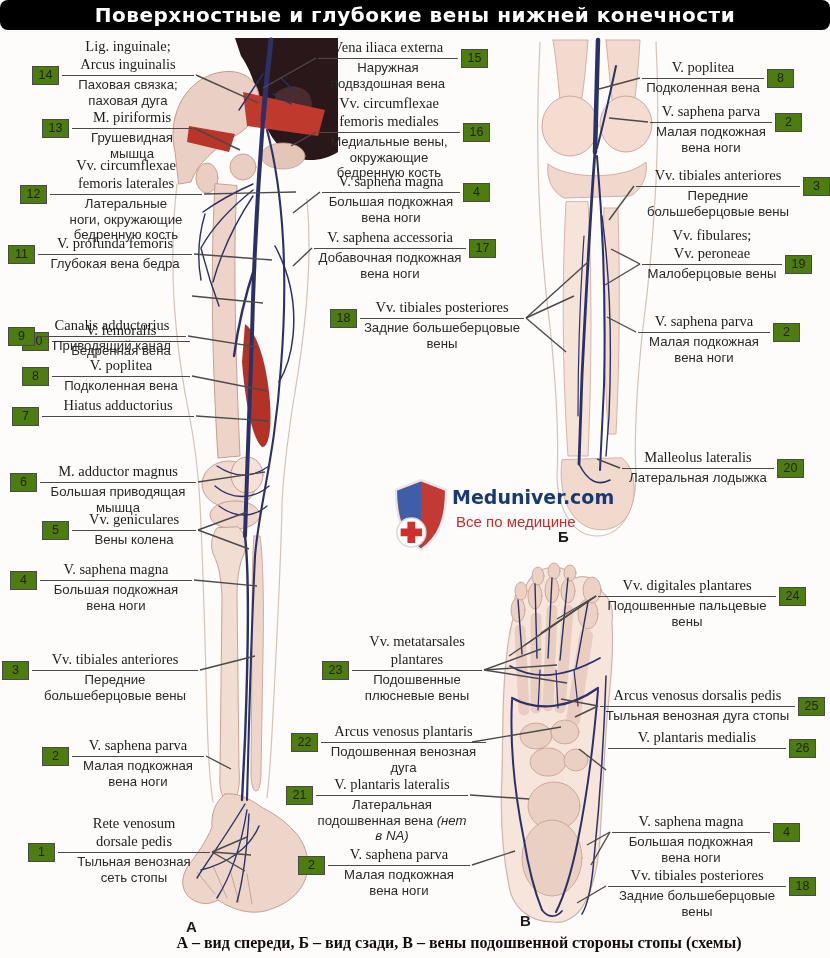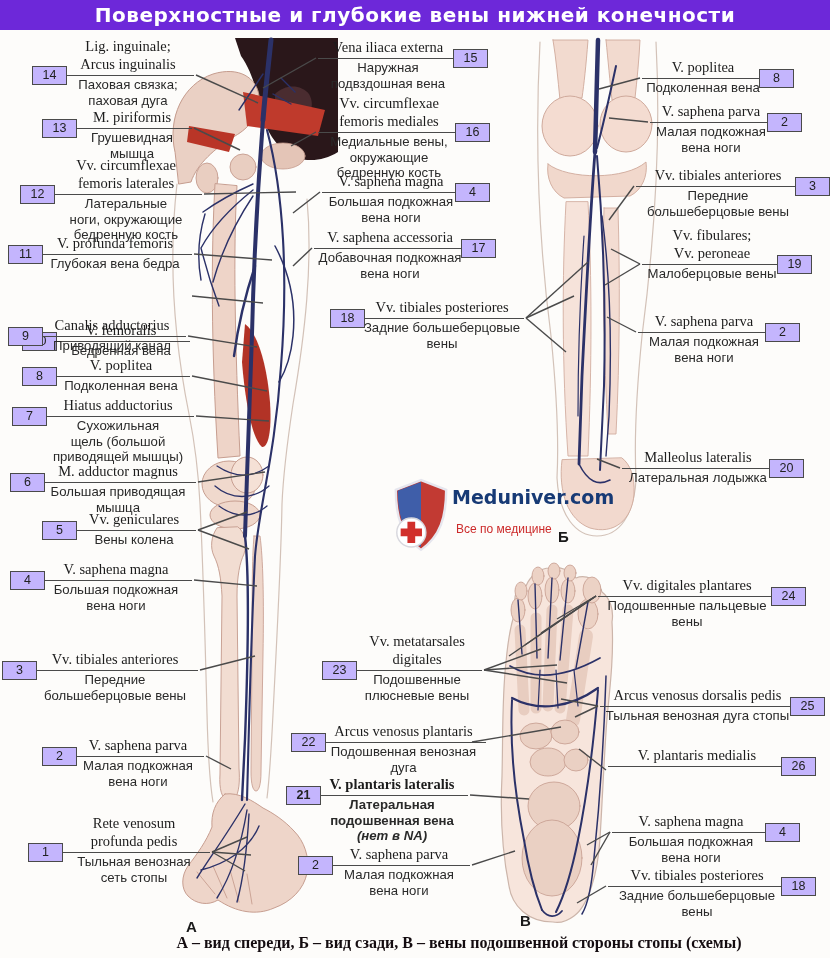--- a/index.html
+++ b/index.html
@@ -7,38 +7,38 @@
          font-family:"Liberation Sans",sans-serif;}
   #header{position:absolute;left:0;top:0;width:830px;height:30px;background:#7c97c3;}
   #title{width:100%;text-align:center;line-height:30px;color:#fff;
          font-family:"DejaVu Sans",sans-serif;font-weight:bold;font-size:20px;letter-spacing:.5px;}
   svg.fig{position:absolute;}
   #leaders{position:absolute;left:0;top:0;width:830px;height:958px;pointer-events:none;}
   #leaders polyline{fill:none;stroke:#4a4a4a;stroke-width:1.4;}
   .lbl{position:absolute;text-align:center;}
   .lat{font-family:"Liberation Serif",serif;font-size:14.5px;line-height:18px;color:#1c1c1c;white-space:pre-line;}
   .rule{position:relative;border-top:1.6px solid #4a4a4a;margin:2px 0 1px 0;}
-  .num{position:absolute;top:-10px;width:35px;height:19px;line-height:17px;background:#c4b5fd;
+  .num{position:absolute;top:-10px;width:27px;height:19px;line-height:17px;background:#4d7c0f;
        border:1.4px solid #4a4a4a;font-size:12.5px;color:#222;text-align:center;box-sizing:border-box;}
   .nl{left:-30px;} .nr{right:-30px;}
   .rus{font-size:13.2px;line-height:15.5px;color:#2a2a2a;white-space:pre-line;}
   .rus em{font-style:italic;}
   .figletter{position:absolute;font-weight:bold;font-size:15px;color:#1a1a1a;}
   #caption{position:absolute;left:0;top:934px;width:830px;text-align:center;
            font-family:"Liberation Serif",serif;font-weight:bold;font-size:16px;color:#140c10;padding-left:44px;}
   #logo{position:absolute;left:390px;top:476px;display:flex;align-items:flex-start;}
   #logo .brand{font-family:"DejaVu Sans",sans-serif;font-weight:bold;font-size:19px;color:#173a75;margin-top:10px;}
-  #logo .tagline{font-size:12px;color:#cc2a2a;margin-top:14px;margin-left:4px;}
+  #logo .tagline{font-size:15px;color:#cc2a2a;margin-top:5px;margin-left:4px;}
 </style>
 </head>
 <body>
 
 <div id="stage">
 
-  <div id="header" style="background: #6d28d9;">
+  <div id="header" style="background: #000000; border-radius: 8px;">
     <div id="title">Поверхностные и глубокие вены нижней конечности</div>
   </div>
 
   <svg class="fig" width="185" height="892" viewBox="0 0 185 892" style="left:155px;top:34px">
     <g stroke-linecap="round" stroke-linejoin="round">
       <path d="M22,150 C14,220 18,300 34,380 C42,420 44,450 45,470 C48,530 50,600 52,680 C53,720 55,750 58,768" fill="none" stroke="#d3c2b8" stroke-width="1.2"></path>
       <path d="M152,165 C158,230 150,300 138,370 C132,410 128,445 127,470 C126,530 122,600 118,680 C116,720 114,748 112,764" fill="none" stroke="#d3c2b8" stroke-width="1.2"></path>
       <path d="M80,4 L183,4 L183,118 C164,130 142,128 128,116 C116,105 110,92 106,76 C102,56 96,36 86,22 Z" fill="#2a171a"></path>
       <path d="M120,60 C130,50 146,50 154,60 C160,70 156,84 146,88 C134,92 120,84 120,70 Z" fill="#4a2c30"></path>
       <path d="M20,118 C12,84 28,50 58,40 C84,32 102,44 104,62 C106,80 94,94 80,102 C60,114 42,130 36,148 L24,150 Z" fill="#ead0c4" stroke="#c59c8e" stroke-width="1"></path>
@@ -240,23 +240,20 @@
         <div class="rule">
           <span class="num nl">8</span>
         </div>
         <div class="rus">Подколенная вена</div>
       </div>
       <div class="lbl" style="left: 42px; top: 396px; width: 152px;">
         <div class="lat">Hiatus adductorius</div>
         <div class="rule">
           <span class="num nl">7</span>
         </div>
-        <div class="rus">Сухожильная
-щель (большой
-приводящей мышцы)</div>
       </div>
       <div class="lbl" style="left: 40px; top: 462px; width: 156px;">
         <div class="lat">M. adductor magnus</div>
         <div class="rule">
           <span class="num nl">6</span>
         </div>
         <div class="rus">Большая приводящая
 мышца</div>
       </div>
       <div class="lbl" style="left: 72px; top: 510px; width: 124px;">
@@ -285,21 +282,21 @@
       <div class="lbl" style="left: 72px; top: 736px; width: 132px;">
         <div class="lat">V. saphena parva</div>
         <div class="rule">
           <span class="num nl">2</span>
         </div>
         <div class="rus">Малая подкожная
 вена ноги</div>
       </div>
       <div class="lbl" style="left: 58px; top: 814px; width: 152px;">
         <div class="lat">Rete venosum
-profunda pedis</div>
+dorsale pedis</div>
         <div class="rule">
           <span class="num nl">1</span>
         </div>
         <div class="rus">Тыльная венозная
 сеть стопы</div>
       </div>
       <div class="lbl" style="left: 318px; top: 38px; width: 140px;">
         <div class="lat">Vena iliaca externa</div>
         <div class="rule">
           <span class="num nr">15</span>
@@ -382,36 +379,36 @@
       </div>
       <div class="lbl" style="left: 622px; top: 448px; width: 152px;">
         <div class="lat">Malleolus lateralis</div>
         <div class="rule">
           <span class="num nr">20</span>
         </div>
         <div class="rus">Латеральная лодыжка</div>
       </div>
       <div class="lbl" style="left: 352px; top: 632px; width: 130px;">
         <div class="lat">Vv. metatarsales
-digitales</div>
+plantares</div>
         <div class="rule">
           <span class="num nl">23</span>
         </div>
         <div class="rus">Подошвенные
 плюсневые вены</div>
       </div>
       <div class="lbl" style="left: 321px; top: 722px; width: 165px;">
         <div class="lat">Arcus venosus plantaris</div>
         <div class="rule">
           <span class="num nl">22</span>
         </div>
         <div class="rus">Подошвенная венозная
 дуга</div>
       </div>
-      <div class="lbl" style="left: 316px; top: 775px; width: 152px; font-weight: bold;">
+      <div class="lbl" style="left: 316px; top: 775px; width: 152px;">
         <div class="lat">V. plantaris lateralis</div>
         <div class="rule">
           <span class="num nl">21</span>
         </div>
         <div class="rus">Латеральная
 подошвенная вена<em> (нет в NA)</em></div>
       </div>
       <div class="lbl" style="left: 328px; top: 845px; width: 142px;">
         <div class="lat">V. saphena parva</div>
         <div class="rule">
@@ -428,21 +425,21 @@
         <div class="rus">Подошвенные пальцевые
 вены</div>
       </div>
       <div class="lbl" style="left: 600px; top: 686px; width: 195px;">
         <div class="lat">Arcus venosus dorsalis pedis</div>
         <div class="rule">
           <span class="num nr">25</span>
         </div>
         <div class="rus">Тыльная венозная дуга стопы</div>
       </div>
-      <div class="lbl" style="left: 608px; top: 746px; width: 178px;">
+      <div class="lbl" style="left: 608px; top: 728px; width: 178px;">
         <div class="lat">V. plantaris medialis</div>
         <div class="rule">
           <span class="num nr">26</span>
         </div>
       </div>
       <div class="lbl" style="left: 612px; top: 812px; width: 158px;">
         <div class="lat">V. saphena magna</div>
         <div class="rule">
           <span class="num nr">4</span>
         </div>

